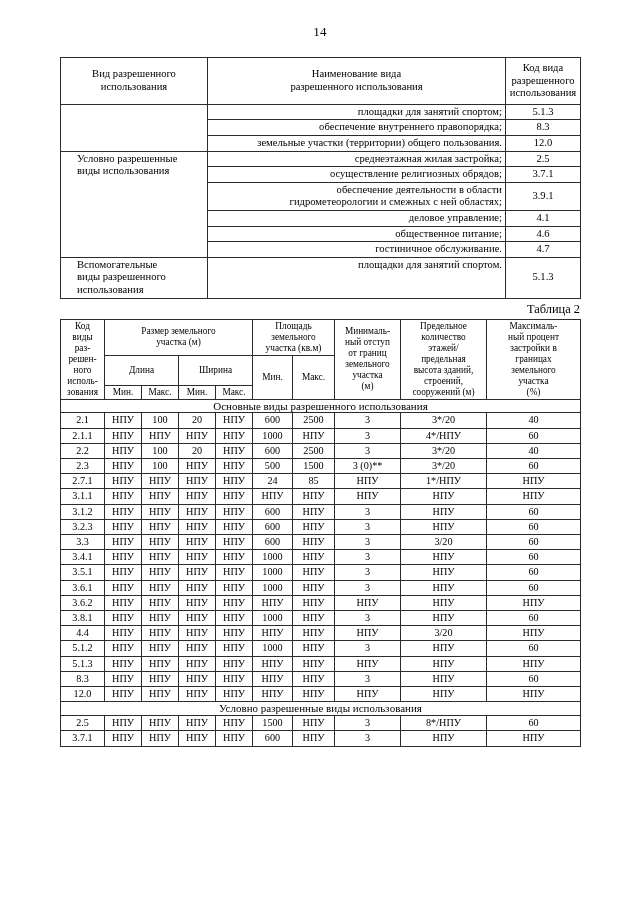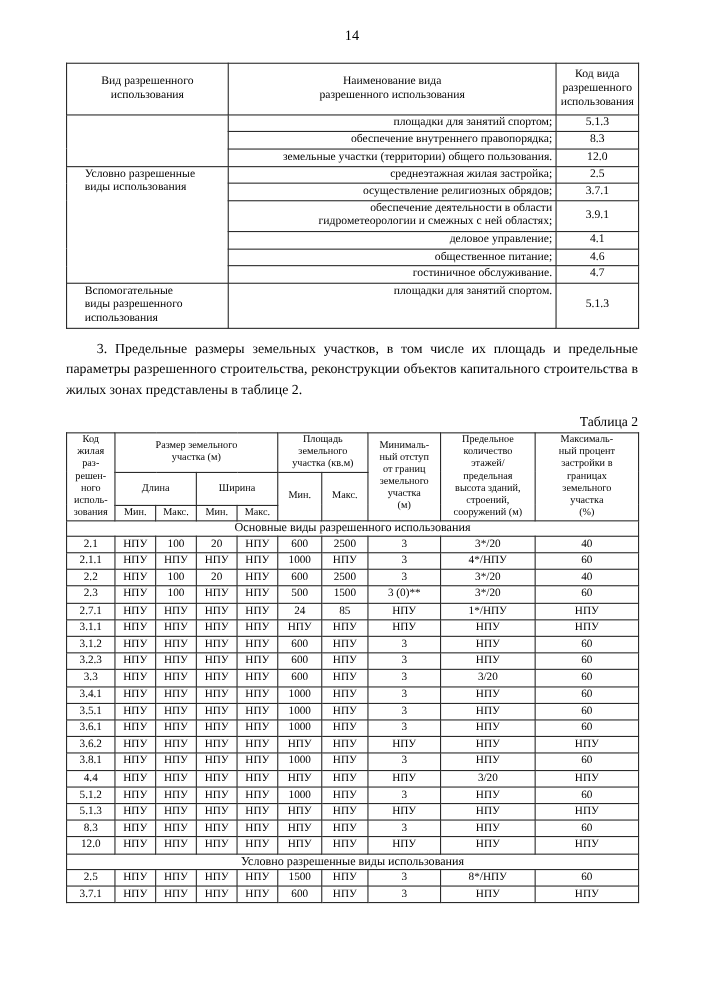--- a/index.html
+++ b/index.html
@@ -189,21 +189,20 @@
             <div>Вспомогательные</div>
             <div>виды разрешенного</div>
             <div>использования</div>
           </td>
           <td class="name">площадки для занятий спортом.</td>
           <td class="code">5.1.3</td>
         </tr>
       </tbody>
     </table>
 
-    <p class="para">3. Предельные размеры земельных участков, в том числе их площадь и предельные параметры разрешенного строительства, реконструкции объектов капитального строительства в жилых зонах представлены в таблице 2.</p>
 
     <div class="tablecaption">Таблица 2</div>
 
     <table class="doc-table" id="table-2">
       <colgroup>
         <col style="width:44px">
         <col style="width:37px">
         <col style="width:37px">
         <col style="width:37px">
         <col style="width:37px">
@@ -211,21 +210,21 @@
         <col style="width:42px">
         <col style="width:66px">
         <col style="width:86px">
         <col style="width:94px">
       </colgroup>
       <tbody>
 
         <tr>
           <td class="hdr" rowspan="3">
             <div>Код</div>
-            <div>жилая</div>
+            <div>виды</div>
             <div>раз-</div>
             <div>решен-</div>
             <div>ного</div>
             <div>исполь-</div>
             <div>зования</div>
           </td>
           <td class="hdr" colspan="4">
             <div>Размер земельного</div>
             <div>участка (м)</div>
           </td>

